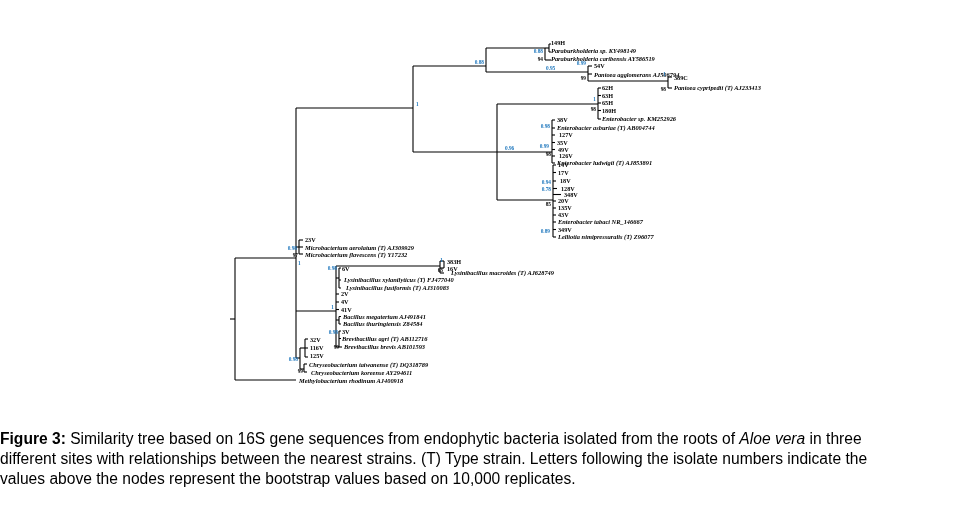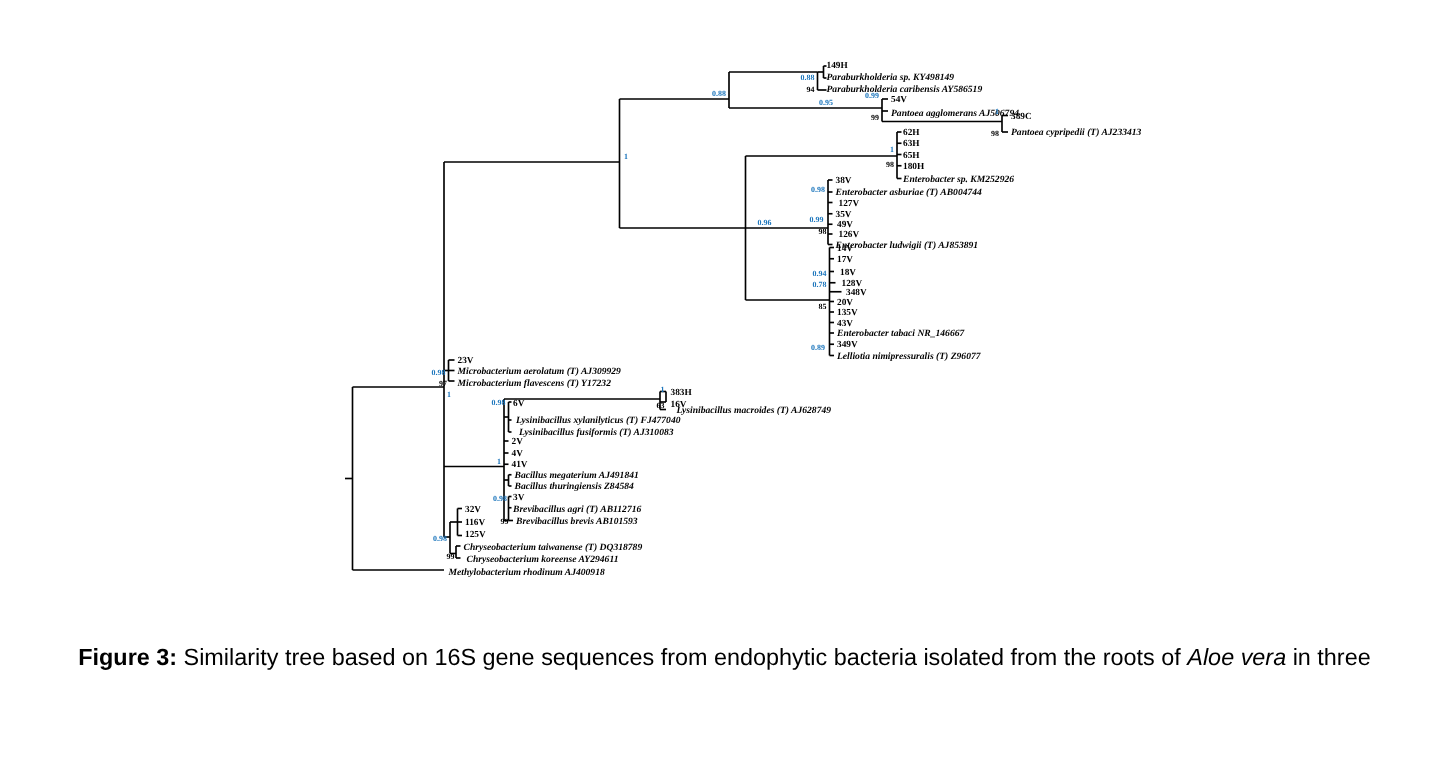--- a/index.html
+++ b/index.html
@@ -5,21 +5,21 @@
   html,body{margin:0;padding:0;background:#ffffff;}
   #page{position:relative;width:966px;height:518px;background:#ffffff;overflow:hidden;
         font-family:"Liberation Serif",serif;}
   svg{position:absolute;left:0;top:0;}
   svg line{stroke:#000;stroke-width:1.1;}
   svg text{fill:#000;font-family:"Liberation Serif",serif;}
   svg text.code{font-size:6.2px;font-weight:bold;}
   svg text.taxon{font-size:6.4px;font-weight:bold;font-style:italic;}
   svg text.boot{font-size:5.3px;font-weight:bold;fill:#1b75bc;}
   svg text.post{font-size:5.3px;font-weight:bold;fill:#000;}
-  #caption{position:absolute;left:0;top:429px;width:966px;text-align:center;
+  #caption{position:absolute;left:0;top:429px;width:966px;text-align:left;
            font-family:"Liberation Sans",sans-serif;font-size:15.6px;line-height:20px;color:#000;}
   #caption .b{font-weight:bold;}
   #caption .i{font-style:italic;}
 </style>
 </head>
 <body>
 
 <div id="page">
   <svg id="tree-svg" width="966" height="426" viewBox="0 0 966 426">
       <line x1="230" y1="319" x2="235" y2="319" stroke="#000000"></line>
@@ -197,14 +197,16 @@
       <text x="310" y="350" class="code">116V</text>
       <text x="310" y="358" class="code">125V</text>
       <text x="298" y="360.5" class="boot" text-anchor="end">0.98</text>
       <text x="309" y="366.5" class="taxon">Chryseobacterium taiwanense (T) DQ318789</text>
       <text x="303" y="372.5" class="post" text-anchor="end">99</text>
       <text x="311" y="374.5" class="taxon">Chryseobacterium koreense AY294611</text>
       <text x="299" y="383" class="taxon">Methylobacterium rhodinum AJ400918</text>
     </svg>
   <div id="caption">
       <div><span class="b">Figure 3: </span><span>Similarity tree based on 16S gene sequences from endophytic bacteria isolated from the roots of </span><span class="i">Aloe vera</span><span> in three</span></div>
+      <div><span>different sites with relationships between the nearest strains. (T) Type strain. Letters following the isolate numbers indicate the</span></div>
+      <div><span>values above the nodes represent the bootstrap values based on 10,000 replicates.</span></div>
     </div>
 </div>
 
 </body></html>

